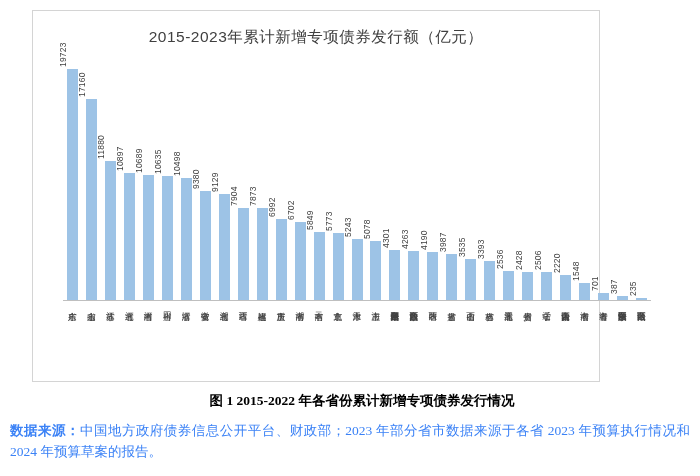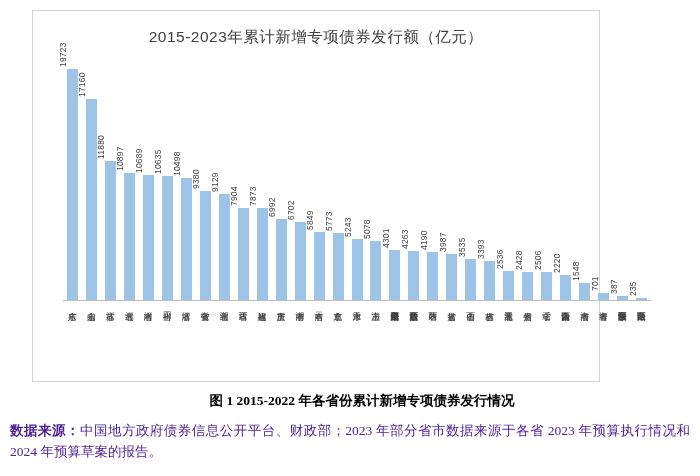--- a/index.html
+++ b/index.html
@@ -131,21 +131,21 @@
     color: #000000;
   }
   .source-block {
     position: absolute;
     left: 10px;
     top: 420px;
     width: 680px;
     font-family: "Liberation Serif", serif;
     font-size: 13.5px;
     line-height: 21px;
-    color: #4c1d95;
+    color: #3b82f6;
     text-align: justify;
   }
   .source-block .lead {
     font-weight: bold;
   }
 </style>
 </head>
 <body>
 
 <div id="page">

